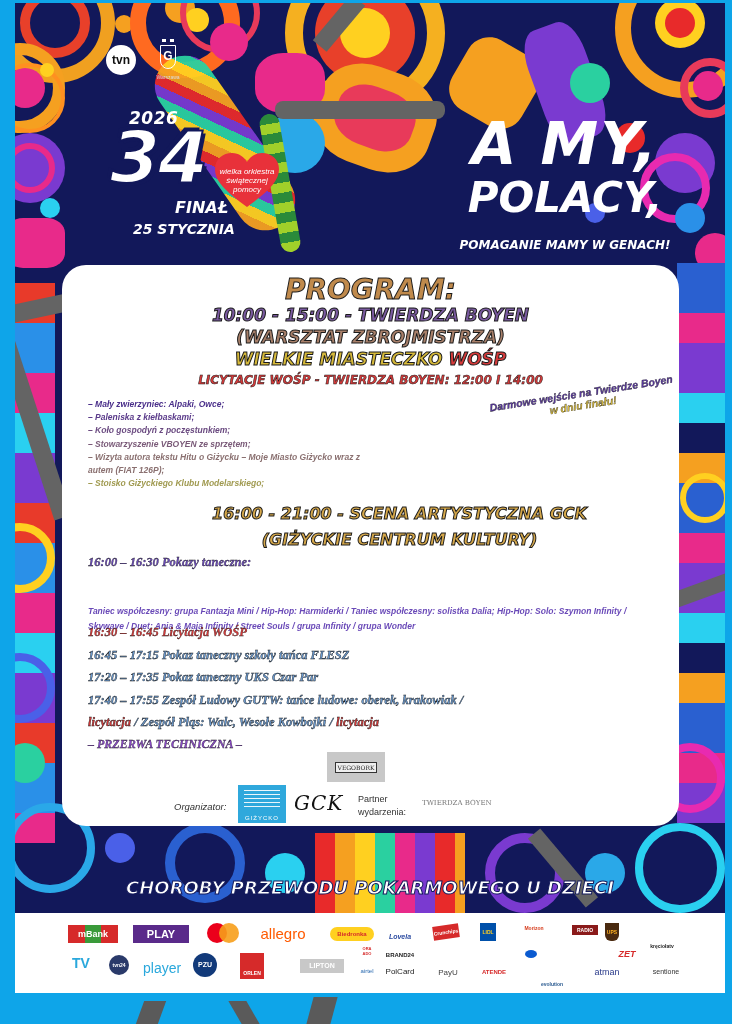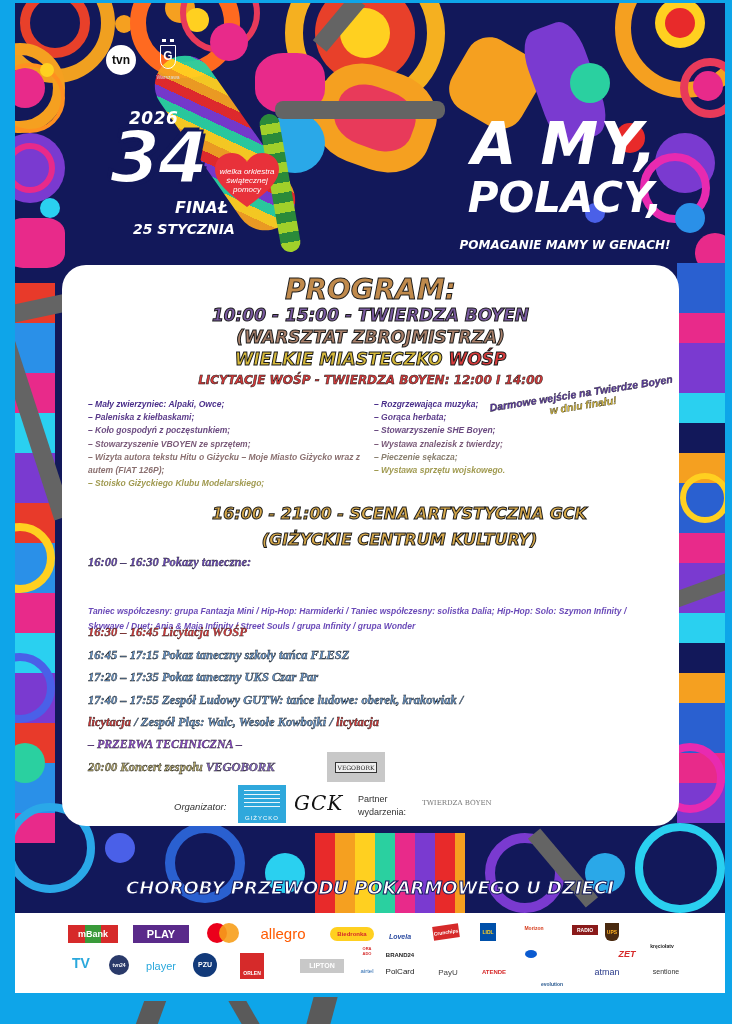--- a/index.html
+++ b/index.html
@@ -176,51 +176,40 @@
       <div class="grad-title prog-auction">LICYTACJE WOŚP - TWIERDZA BOYEN: 12:00 I 14:00</div>
 
       <div class="list list-left" id="list-left">
           <div style="color: rgb(74, 47, 138);">– Mały zwierzyniec: Alpaki, Owce;</div>
           <div style="color: rgb(90, 58, 138);">– Paleniska z kiełbaskami;</div>
           <div style="color: rgb(106, 74, 128);">– Koło gospodyń z poczęstunkiem;</div>
           <div style="color: rgb(122, 90, 120);">– Stowarzyszenie VBOYEN ze sprzętem;</div>
           <div style="color: rgb(138, 112, 112);">– Wizyta autora tekstu Hitu o Giżycku – Moje Miasto Giżycko wraz z autem (FIAT 126P);</div>
           <div style="color: rgb(160, 154, 80);">– Stoisko Giżyckiego Klubu Modelarskiego;</div>
         </div>
-      <div class="list list-right" id="list-right">
-          <div style="color: rgb(74, 47, 138);">– Rozgrzewająca muzyka;</div>
-          <div style="color: rgb(90, 58, 138);">– Gorąca herbata;</div>
-          <div style="color: rgb(106, 74, 128);">– Stowarzyszenie SHE Boyen;</div>
-          <div style="color: rgb(122, 90, 120);">– Wystawa znalezisk z twierdzy;</div>
-          <div style="color: rgb(138, 128, 112);">– Pieczenie sękacza;</div>
-          <div style="color: rgb(160, 154, 80);">– Wystawa sprzętu wojskowego.</div>
-        </div>
       <div class="free-entry">
         <span>Darmowe wejście na Twierdze Boyen</span>
         <span class="sub">w dniu finału!</span>
       </div>
 
       <div class="grad-title stage-title">
         <div>16:00 - 21:00 - SCENA ARTYSTYCZNA GCK</div>
         <div>(GIŻYCKIE CENTRUM KULTURY)</div>
       </div>
 
       <div class="sched s-dance">16:00 – 16:30 Pokazy taneczne:</div>
       <div class="sched s-dance-desc">Taniec współczesny: grupa Fantazja Mini / Hip-Hop: Harmiderki / Taniec współczesny: solistka Dalia; Hip-Hop: Solo: Szymon Infinity / Skywave / Duet: Ania &amp; Maja Infinity / Street Souls / grupa Infinity / grupa Wonder</div>
       <div class="sched s-auction">16:30 – 16:45 Licytacja WOŚP</div>
       <div class="sched s-blue s-1">16:45 – 17:15 Pokaz taneczny szkoły tańca FLESZ</div>
       <div class="sched s-blue s-2">17:20 – 17:35 Pokaz taneczny UKS Czar Par</div>
       <div class="sched s-blue s-3">17:40 – 17:55 Zespół Ludowy GUTW: tańce ludowe: oberek, krakowiak  /</div>
       <div class="sched s-blue s-4">
         <span class="red">licytacja</span><span> / Zespół Pląs: Walc, Wesołe Kowbojki / </span><span class="red">licytacja</span>
       </div>
       <div class="sched s-break">– PRZERWA TECHNICZNA –</div>
-      <div class="sched s-concert">
-        <span>20:00 Koncert zespołu </span><span class="v">VEGOBORK</span>
-      </div>
       <div class="vego-logo">
           <span>VEGOBORK</span>
         </div>
 
       <div class="organizer-row">
         <div class="org-label">Organizator:</div>
         <div class="gizycko">
           <div class="waves"></div>
           <div class="name">GIŻYCKO</div>
         </div>
@@ -248,21 +237,21 @@
     <div class="sp" style="left:370px;top:20px;width:30px;color:#2a4aa0;font-size:7px;font-style:italic;">Lovela</div>
     <div class="sp" style="left:418px;top:12px;width:26px;height:14px;background:#d62a2a;color:#fff;font-size:5px;line-height:14px;transform:rotate(-8deg);">Crunchips</div>
     <div class="sp" style="left:465px;top:10px;width:16px;height:18px;background:#0050aa;color:#ffd020;font-size:5px;line-height:18px;">LIDL</div>
     <div class="sp" style="left:506px;top:12px;width:26px;color:#d63a1a;font-size:5px;">Morizon</div>
     <div class="sp" style="left:557px;top:12px;width:26px;height:10px;background:#8a1a1a;color:#fff;font-size:5px;line-height:10px;">RADIO</div>
     <div class="sp" style="left:590px;top:10px;width:14px;height:18px;background:#4a2a10;color:#ffb020;font-size:5px;line-height:18px;border-radius:0 0 6px 6px;">UPS</div>
     <div class="sp" style="left:630px;top:30px;width:34px;color:#222;font-size:5px;">kręciołatv</div>
 
     <div class="sp" style="left:55px;top:42px;width:22px;height:22px;color:#2aa8dc;font-size:14px;">TV</div>
     <div class="sp" style="left:94px;top:42px;width:20px;height:20px;border-radius:50%;background:#2a3a6a;color:#fff;font-size:5px;line-height:20px;">tvn24</div>
-    <div class="sp" style="left:128px;top:47px;width:36px;color:#2aa8dc;font-size:11px;font-weight:normal;">player</div>
+    <div class="sp" style="left:128px;top:47px;width:36px;color:#2aa8dc;font-size:14px;font-weight:normal;">player</div>
     <div class="sp" style="left:178px;top:40px;width:24px;height:24px;border-radius:50%;background:#123a7a;color:#fff;font-size:7px;line-height:24px;">PZU</div>
     <div class="sp" style="left:225px;top:40px;width:24px;height:26px;background:#d62a2a;color:#fff;font-size:5px;line-height:40px;">ORLEN</div>
     <div class="sp" style="left:285px;top:46px;width:44px;height:14px;background:#c8c8c8;color:#fff;font-size:7px;line-height:14px;">LIPTON</div>
     <div class="sp" style="left:343px;top:33px;width:18px;color:#d62a2a;font-size:4px;">ORA ADO</div>
     <div class="sp" style="left:368px;top:39px;width:34px;color:#222;font-size:6px;">BRAND24</div>
     <div class="sp" style="left:510px;top:37px;width:12px;height:8px;border-radius:50%;background:#0a5ad0;color:transparent;font-size:1px;">Konica</div>
     <div class="sp" style="left:600px;top:36px;width:24px;color:#d62a2a;font-size:9px;font-style:italic;">ZET</div>
 
     <div class="sp" style="left:340px;top:55px;width:24px;color:#2a6ab0;font-size:6px;font-weight:normal;">airtel</div>
     <div class="sp" style="left:368px;top:54px;width:34px;color:#222;font-size:8px;font-weight:normal;">PolCard</div>

